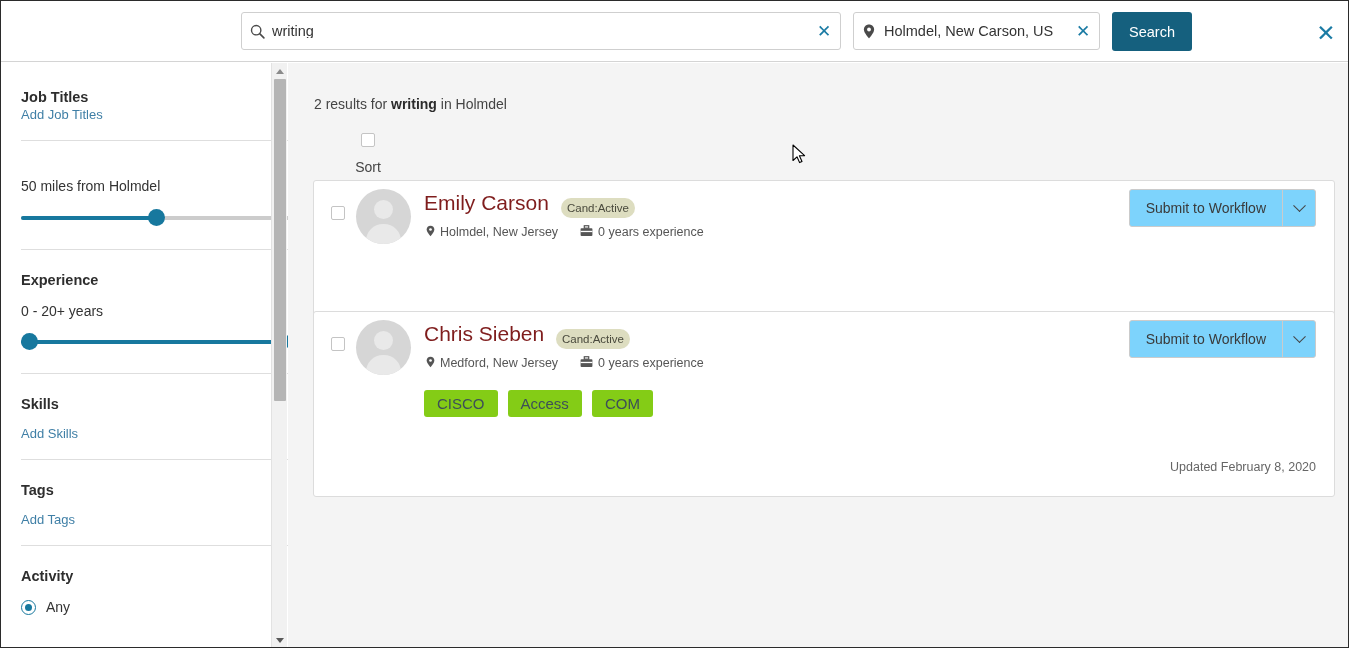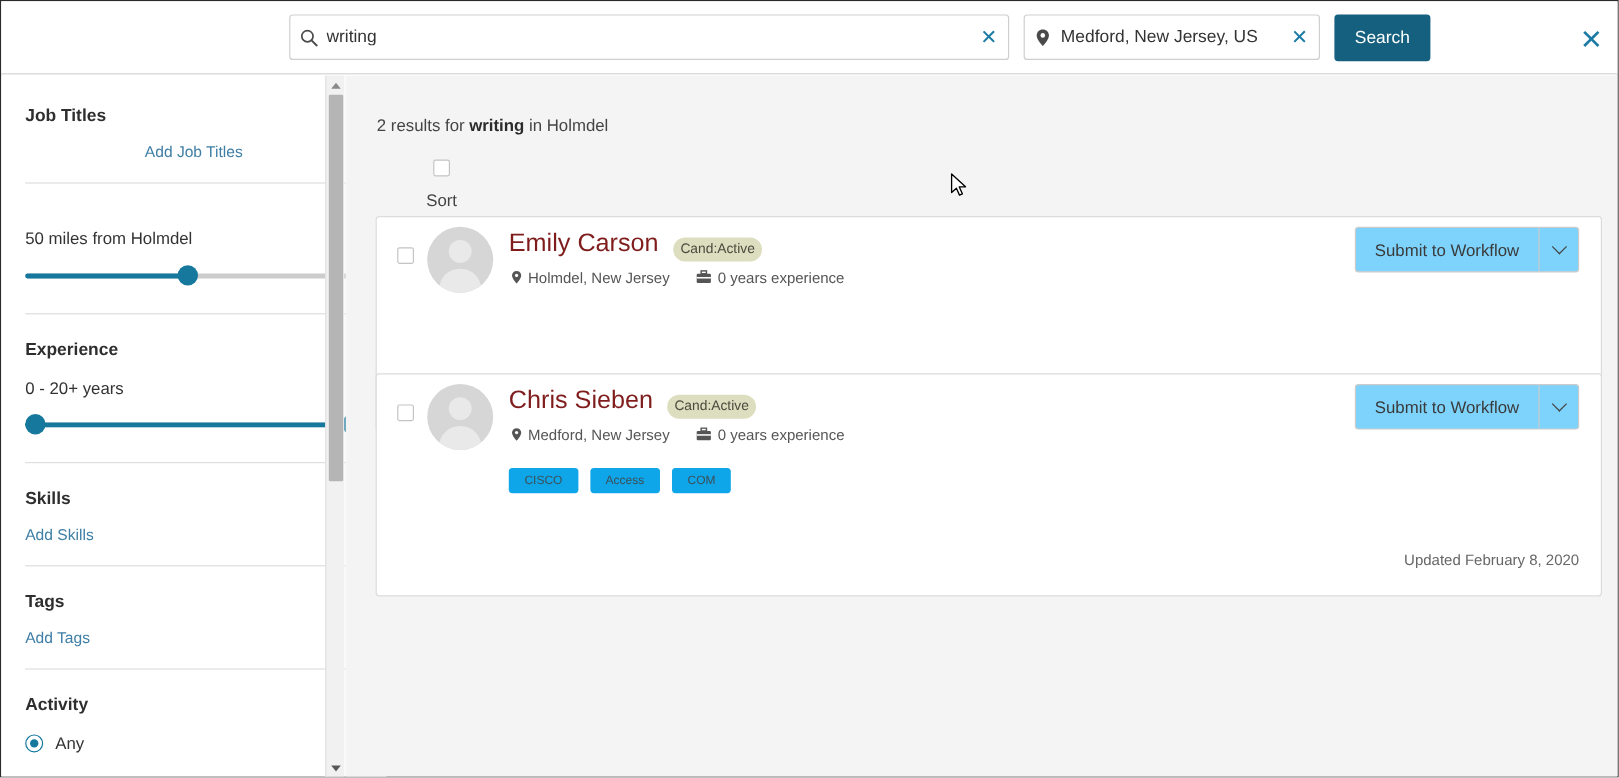--- a/index.html
+++ b/index.html
@@ -279,23 +279,23 @@
     gap: 22px;
     font-size: 12.5px; color: #555;
     white-space: nowrap;
   }
   .meta span.itm { display: flex; align-items: flex-start; gap: 5px; }
   .tags {
     position: absolute; left: 110px;
     display: flex; gap: 10px;
   }
   .tag {
-    background: #0ea5e9;
+    background: #84cc16;
     color: #3d4f58;
-    font-size: 10px;
+    font-size: 15px;
     padding: 5px 13px;
     border-radius: 3px;
     white-space: nowrap;
   }
   .wf-btn {
     position: absolute; top: 8px; right: 18px;
     display: flex;
     height: 38px;
     border: 1px solid #cbcbcb;
     border-radius: 3px;
@@ -347,33 +347,33 @@
       <span class="sb-clear">✕</span>
     </div>
 
     <div id="location-box" class="search-box">
       <span class="sb-icon">
         <svg class="icon-svg" width="12" height="15" viewBox="0 0 12 15">
           <path d="M6 0.6 C3 0.6 0.9 2.8 0.9 5.6 C0.9 9.2 6 14.4 6 14.4 C6 14.4 11.1 9.2 11.1 5.6 C11.1 2.8 9 0.6 6 0.6 Z" fill="#4a4a4a"></path>
           <circle cx="6" cy="5.5" r="1.9" fill="#ffffff"></circle>
         </svg>
       </span>
-      <span class="sb-input" title="Location">Medford, New Jersey, US</span>
+      <span class="sb-input" title="Location">Holmdel, New Carson, US</span>
       <span class="sb-clear">✕</span>
     </div>
 
     <button id="search-button">Search</button>
     <button id="close-button">✕</button>
   </div>
 
   <div id="sidebar">
 
     <div class="facet" style="padding-top:26px;">
       <div class="facet-title">Job Titles</div>
-      <div class="facet-link" style="margin-top:14px;text-align:center;">Add Job Titles</div>
+      <div class="facet-link" style="margin-top:2px;">Add Job Titles</div>
     </div>
     <div class="divider" style="margin-top:18px;"></div>
 
     <div class="facet" style="padding-top:22px;">
       <div class="facet-value" style="margin-top:15px;">50 miles from Holmdel</div>
     </div>
     <div class="slider-wrap" style="margin-top:15px;">
       <div class="slider-track"></div>
       <div class="slider-fill" id="radius-fill" style="left: 0%; width: 48%;"></div>
       <div class="slider-handle" id="radius-handle" style="left: calc(48% - 8px);"></div>

